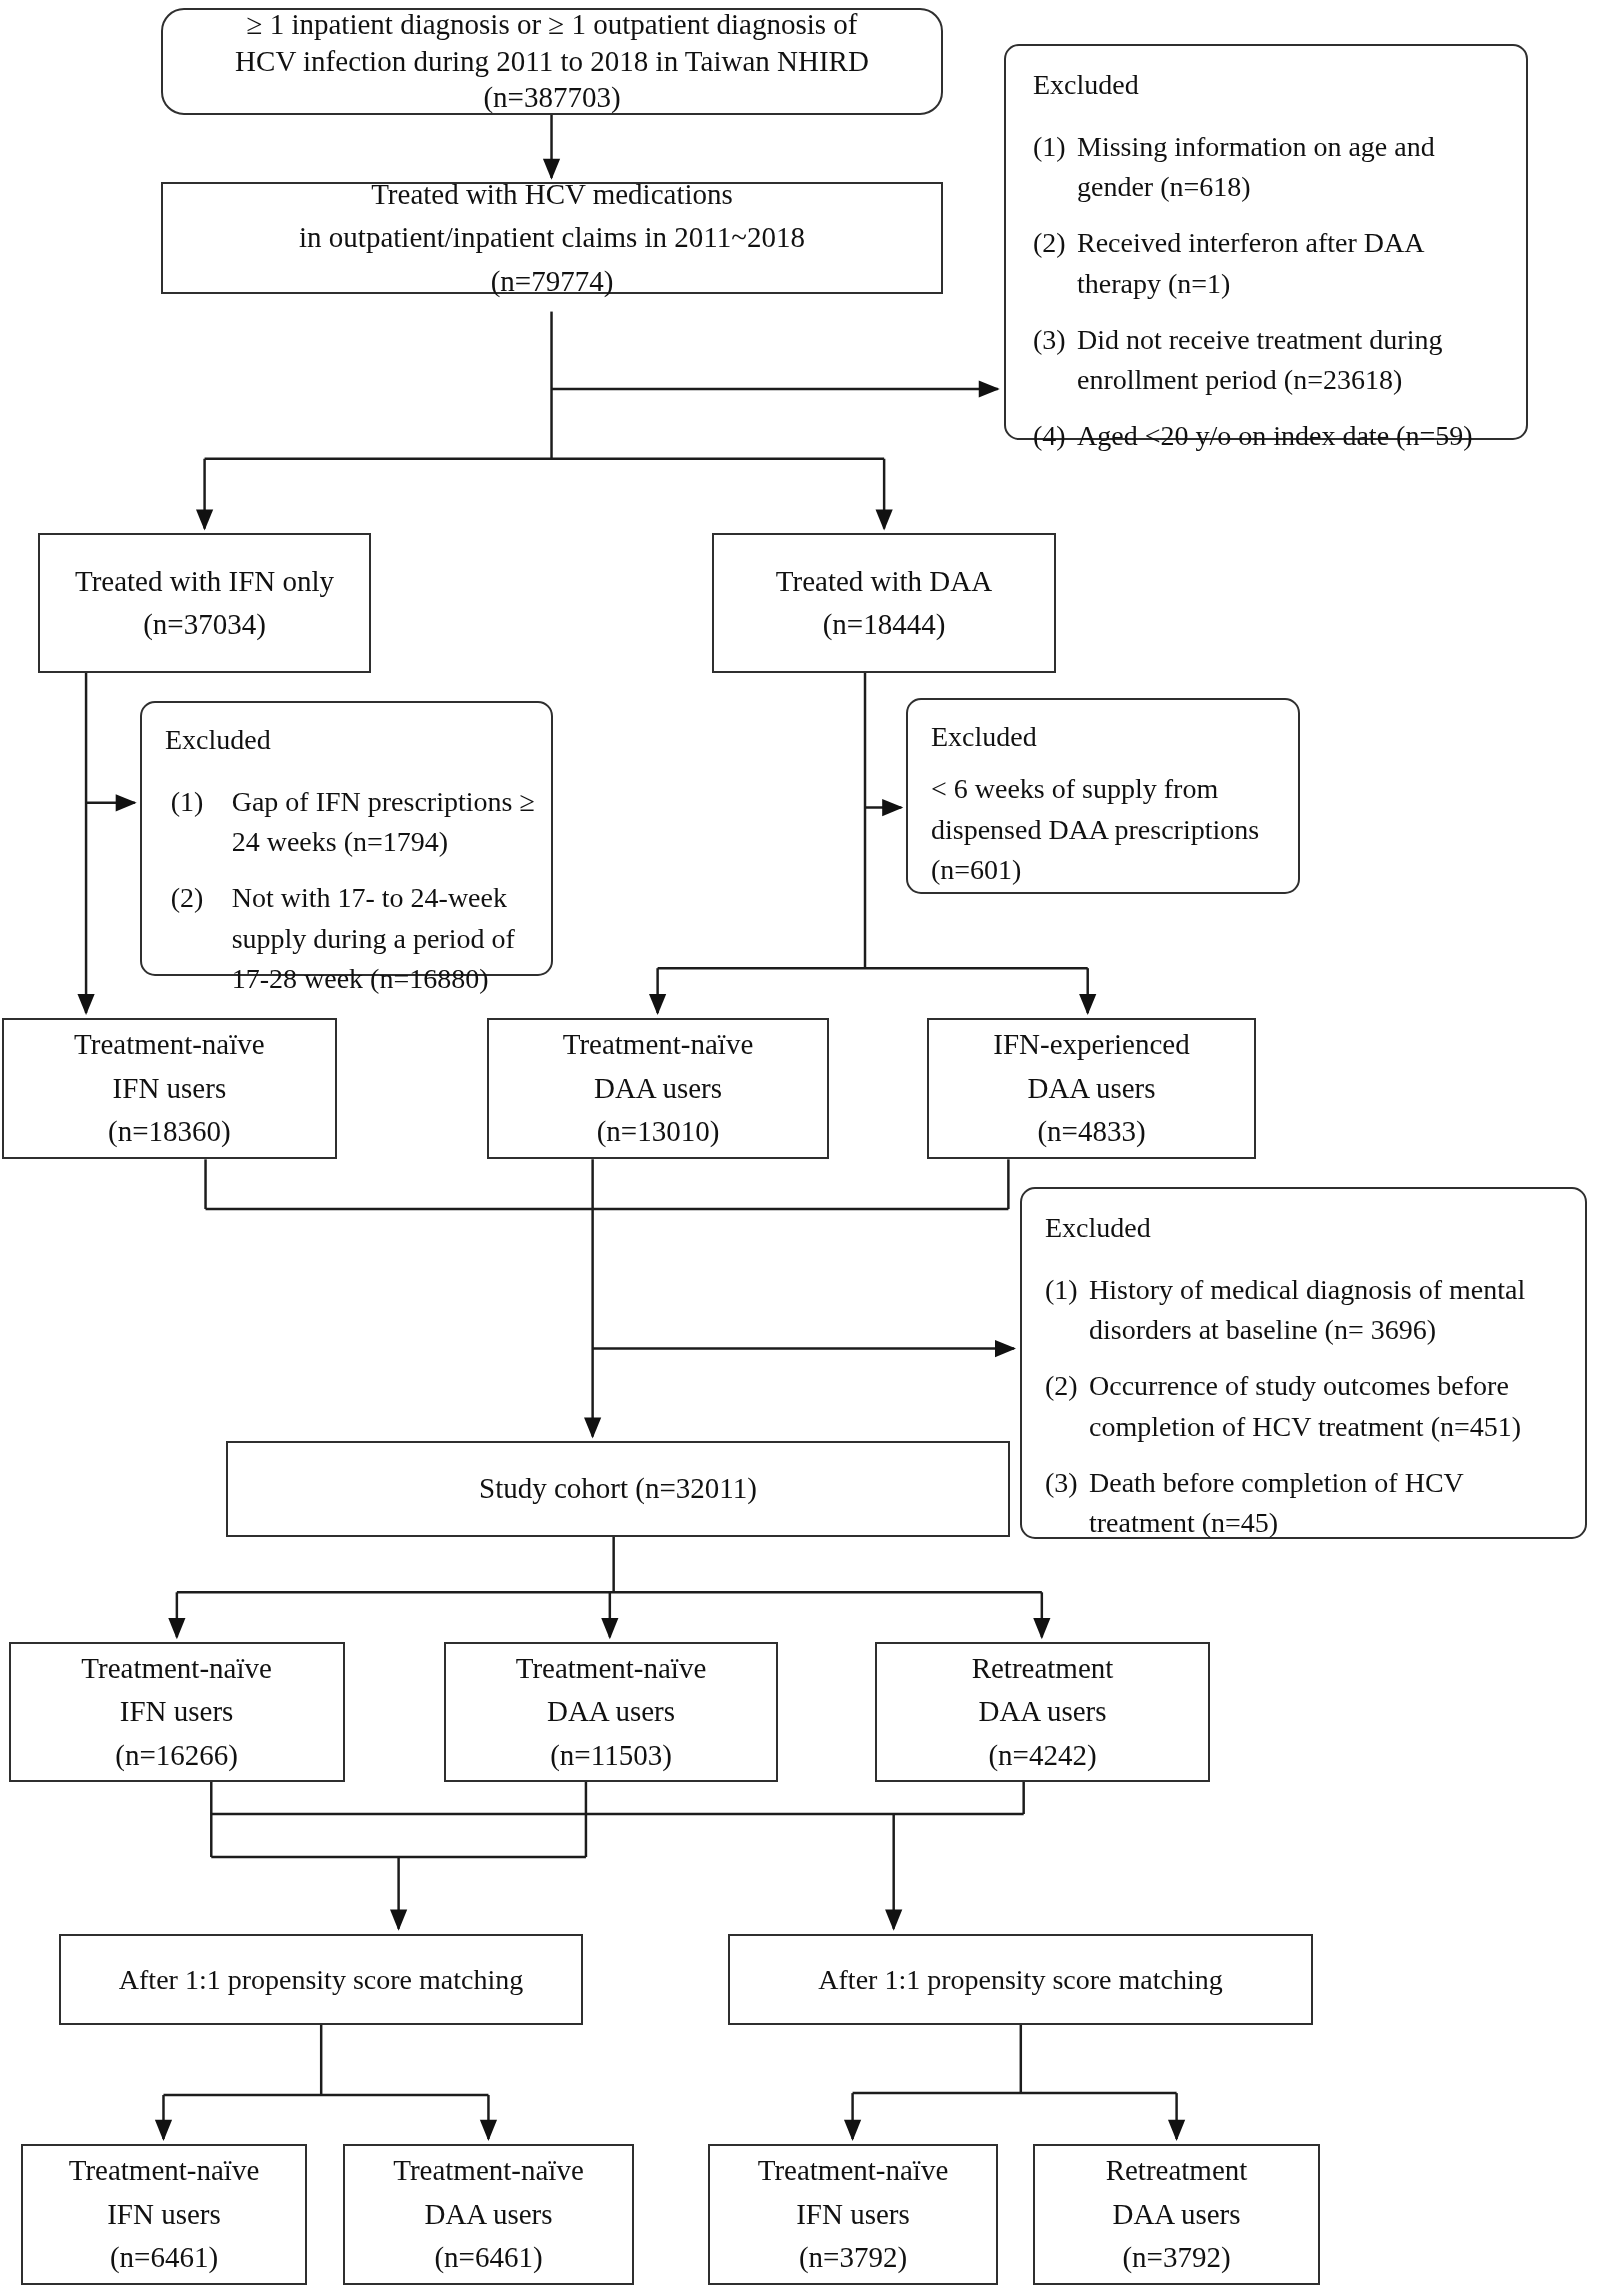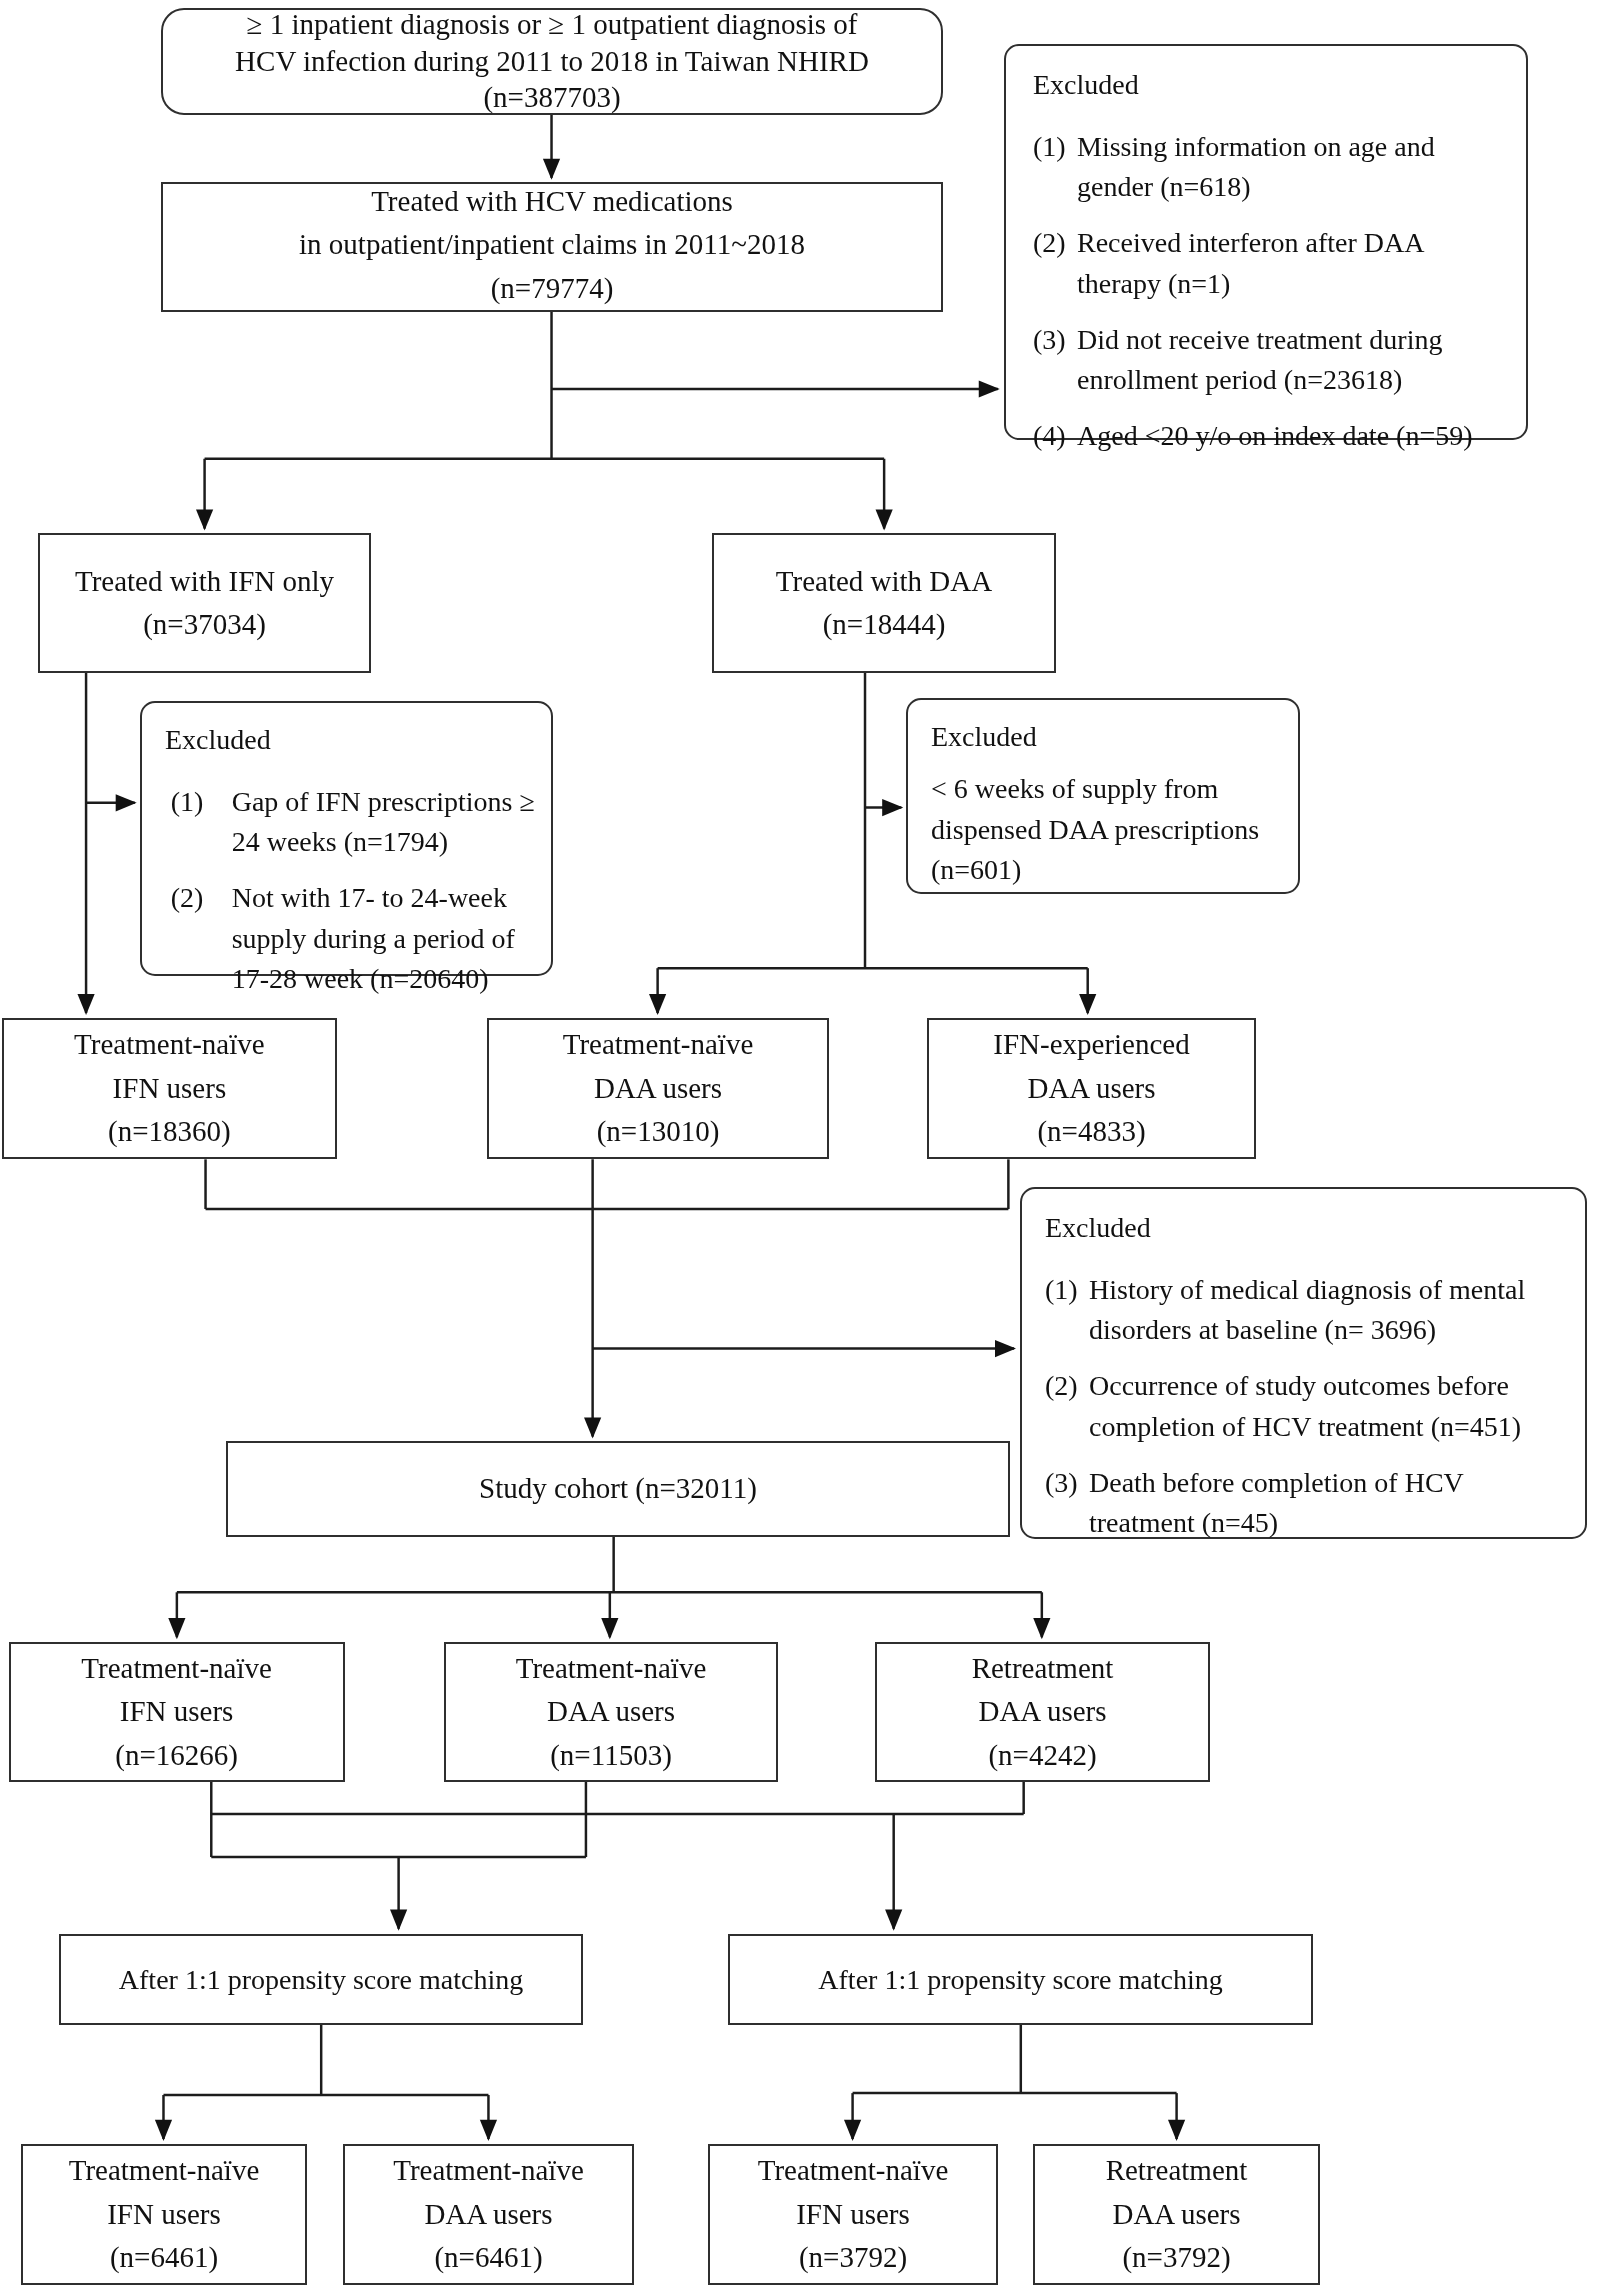--- a/index.html
+++ b/index.html
@@ -73,21 +73,21 @@
     <line x1="1231" y1="2190" x2="1231" y2="2238" marker-end="url(#ah)"></line>
   </g>
 </svg>
 
 <div class="node center tight" style="left:161px;top:7.6px;width:782px;height:107px;border-radius:23px;">
   <div>≥ 1 inpatient diagnosis or ≥ 1 outpatient diagnosis of</div>
   <div>HCV infection during 2011 to 2018 in Taiwan NHIRD</div>
   <div>(n=387703)</div>
 </div>
 
-<div class="node center" style="left:161px;top:182px;width:782px;height:130px;justify-content:flex-end;">
+<div class="node center" style="left:161px;top:182px;width:782px;height:112px;">
   <div>Treated with HCV medications</div>
   <div>in outpatient/inpatient claims in 2011~2018</div>
   <div>(n=79774)</div>
 </div>
 
 <div class="node excl" style="left:1004px;top:44px;width:524px;height:396px;padding-left:27px;">
   <div class="ex-title">Excluded</div>
   <div class="ex-item">
     <span class="ex-marker">(1)</span>
     <span class="ex-text">Missing information on age and gender (n=618)</span>
@@ -117,21 +117,21 @@
 </div>
 
 <div class="node excl" style="left:140px;top:701px;width:413px;height:275px;padding-top:17px;">
   <div class="ex-title">Excluded</div>
   <div class="ex-item">
     <span class="ex-marker wide">(1)</span>
     <span class="ex-text">Gap of IFN prescriptions ≥ 24 weeks (n=1794)</span>
   </div>
   <div class="ex-item">
     <span class="ex-marker wide">(2)</span>
-    <span class="ex-text">Not with 17- to 24-week supply during a period of 17-28 week (n=20640)</span>
+    <span class="ex-text">Not with 17- to 24-week supply during a period of 17-28 week (n=16880)</span>
   </div>
 </div>
 
 <div class="node excl" style="left:906px;top:698px;width:394px;height:196px;padding-top:17px;">
   <div class="ex-title" style="margin-bottom:11.5px;">Excluded</div>
   <div class="plain-text">&lt; 6 weeks of supply from dispensed DAA prescriptions (n=601)</div>
 </div>
 
 <div class="node center" style="left:1.9px;top:1018px;width:335px;height:141px;">
   <div>Treatment-naïve</div>

